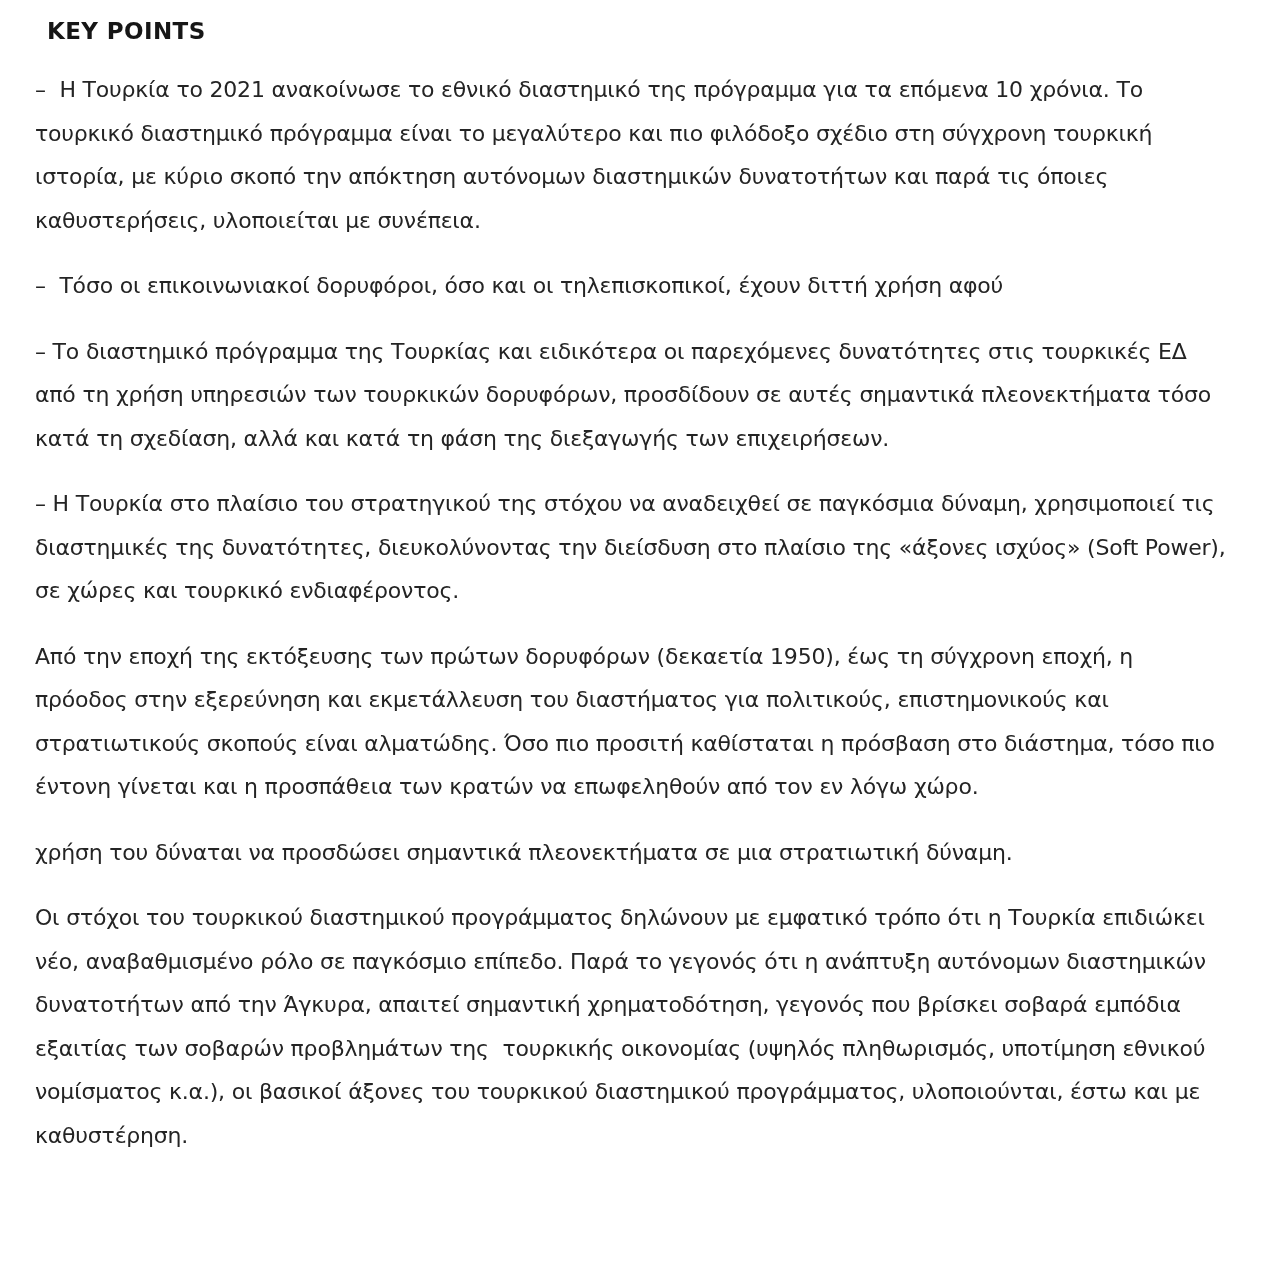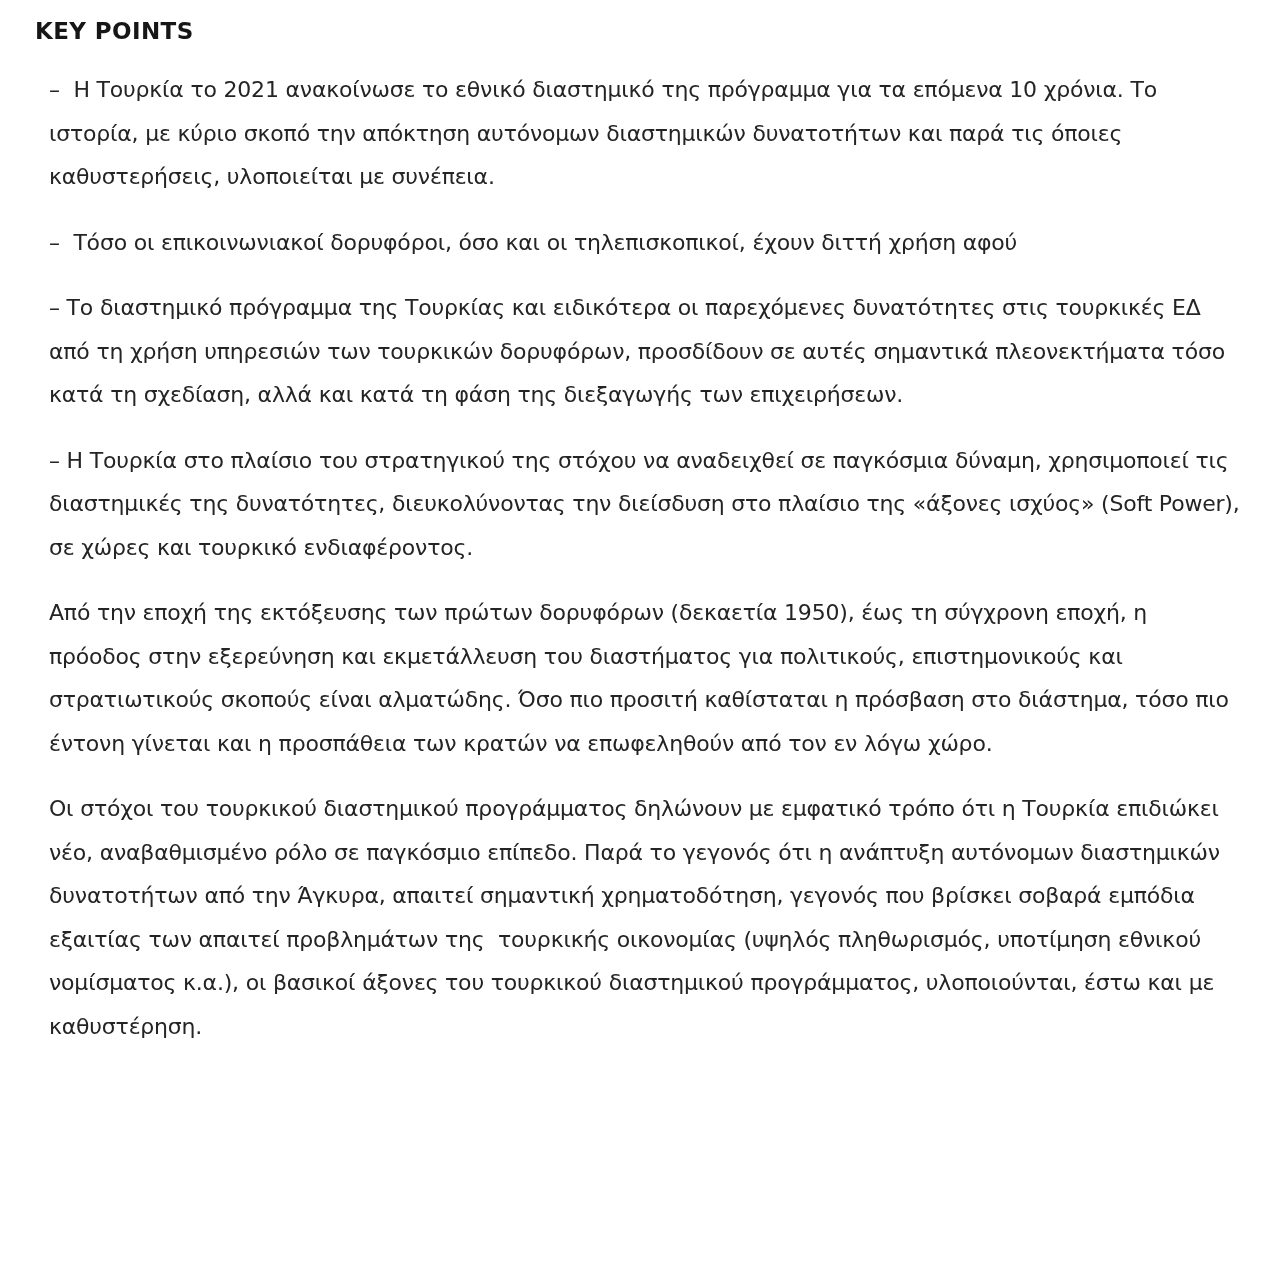--- a/index.html
+++ b/index.html
@@ -13,27 +13,27 @@
     min-height: 1276px;
     box-sizing: border-box;
     padding: 12px 30px 40px 35px;
     color: #222222;
   }
   h2.doc-heading {
     font-size: 23px;
     font-weight: 700;
     color: #161616;
     letter-spacing: 0.4px;
-    margin: 30px 0 24px 0;
+    margin: 30px 0 24px 12px;
   }
   h2.doc-heading:first-child {
     margin-top: 6px;
   }
   p.doc-paragraph {
-    margin: 22px 14px;
+    margin: 22px 0;
     font-size: 22px;
     line-height: 43.5px;
     letter-spacing: -0.2px;
     color: #242424;
   }
   .line {
     display: block;
     white-space: pre;
   }
   sup.sup-note {
@@ -42,20 +42,21 @@
     vertical-align: super;
   }
 </style>
 </head>
 <body>
 
 <div class="doc">
     <h2 class="doc-heading">KEY POINTS</h2>
     <p class="doc-paragraph">
       <span class="line"><span>–  Η Τουρκία το 2021 ανακοίνωσε το εθνικό διαστημικό της πρόγραμμα για τα επόμενα 10 χρόνια. Το</span></span>
+      <span class="line"><span>τουρκικό διαστημικό πρόγραμμα είναι το μεγαλύτερο και πιο φιλόδοξο σχέδιο στη σύγχρονη τουρκική</span></span>
       <span class="line"><span>ιστορία, με κύριο σκοπό την απόκτηση αυτόνομων διαστημικών δυνατοτήτων και παρά τις όποιες</span></span>
       <span class="line"><span>καθυστερήσεις, υλοποιείται με συνέπεια.</span></span>
     </p>
     <p class="doc-paragraph">
       <span class="line"><span>–  Τόσο οι επικοινωνιακοί δορυφόροι, όσο και οι τηλεπισκοπικοί, έχουν διττή χρήση αφού</span></span>
     </p>
     <p class="doc-paragraph">
       <span class="line"><span>– Το διαστημικό πρόγραμμα της Τουρκίας και ειδικότερα οι παρεχόμενες δυνατότητες στις τουρκικές ΕΔ</span></span>
       <span class="line"><span>από τη χρήση υπηρεσιών των τουρκικών δορυφόρων, προσδίδουν σε αυτές σημαντικά πλεονεκτήματα τόσο</span></span>
       <span class="line"><span>κατά τη σχεδίαση, αλλά και κατά τη φάση της διεξαγωγής των επιχειρήσεων.</span></span>
@@ -65,22 +66,23 @@
       <span class="line"><span>διαστημικές της δυνατότητες, διευκολύνοντας την διείσδυση στο πλαίσιο της «άξονες ισχύος» (Soft Power),</span></span>
       <span class="line"><span>σε χώρες και τουρκικό ενδιαφέροντος.</span></span>
     </p>
     <p class="doc-paragraph">
       <span class="line"><span>Από την εποχή της εκτόξευσης των πρώτων δορυφόρων (δεκαετία 1950), έως τη σύγχρονη εποχή, η</span></span>
       <span class="line"><span>πρόοδος στην εξερεύνηση και εκμετάλλευση του διαστήματος για πολιτικούς, επιστημονικούς και</span></span>
       <span class="line"><span>στρατιωτικούς σκοπούς είναι αλματώδης. Όσο πιο προσιτή καθίσταται η πρόσβαση στο διάστημα, τόσο πιο</span></span>
       <span class="line"><span>έντονη γίνεται και η προσπάθεια των κρατών να επωφεληθούν από τον εν λόγω χώρο.</span></span>
     </p>
     <p class="doc-paragraph">
+      <span class="line"><span>χρήση του δύναται να προσδώσει σημαντικά πλεονεκτήματα σε μια στρατιωτική δύναμη.</span></span>
     </p>
     <p class="doc-paragraph">
       <span class="line"><span>Οι στόχοι του τουρκικού διαστημικού προγράμματος δηλώνουν με εμφατικό τρόπο ότι η Τουρκία επιδιώκει</span></span>
       <span class="line"><span>νέο, αναβαθμισμένο ρόλο σε παγκόσμιο επίπεδο. Παρά το γεγονός ότι η ανάπτυξη αυτόνομων διαστημικών</span></span>
       <span class="line"><span>δυνατοτήτων από την Άγκυρα, απαιτεί σημαντική χρηματοδότηση, γεγονός που βρίσκει σοβαρά εμπόδια</span></span>
-      <span class="line"><span>εξαιτίας των απαιτεί προβλημάτων της  τουρκικής οικονομίας (υψηλός πληθωρισμός, υποτίμηση εθνικού</span></span>
+      <span class="line"><span>εξαιτίας των σοβαρών προβλημάτων της  τουρκικής οικονομίας (υψηλός πληθωρισμός, υποτίμηση εθνικού</span></span>
       <span class="line"><span>νομίσματος κ.α.), οι βασικοί άξονες του τουρκικού διαστημικού προγράμματος, υλοποιούνται, έστω και με</span></span>
       <span class="line"><span>καθυστέρηση.</span></span>
     </p>
   </div>
 
 </body></html>

